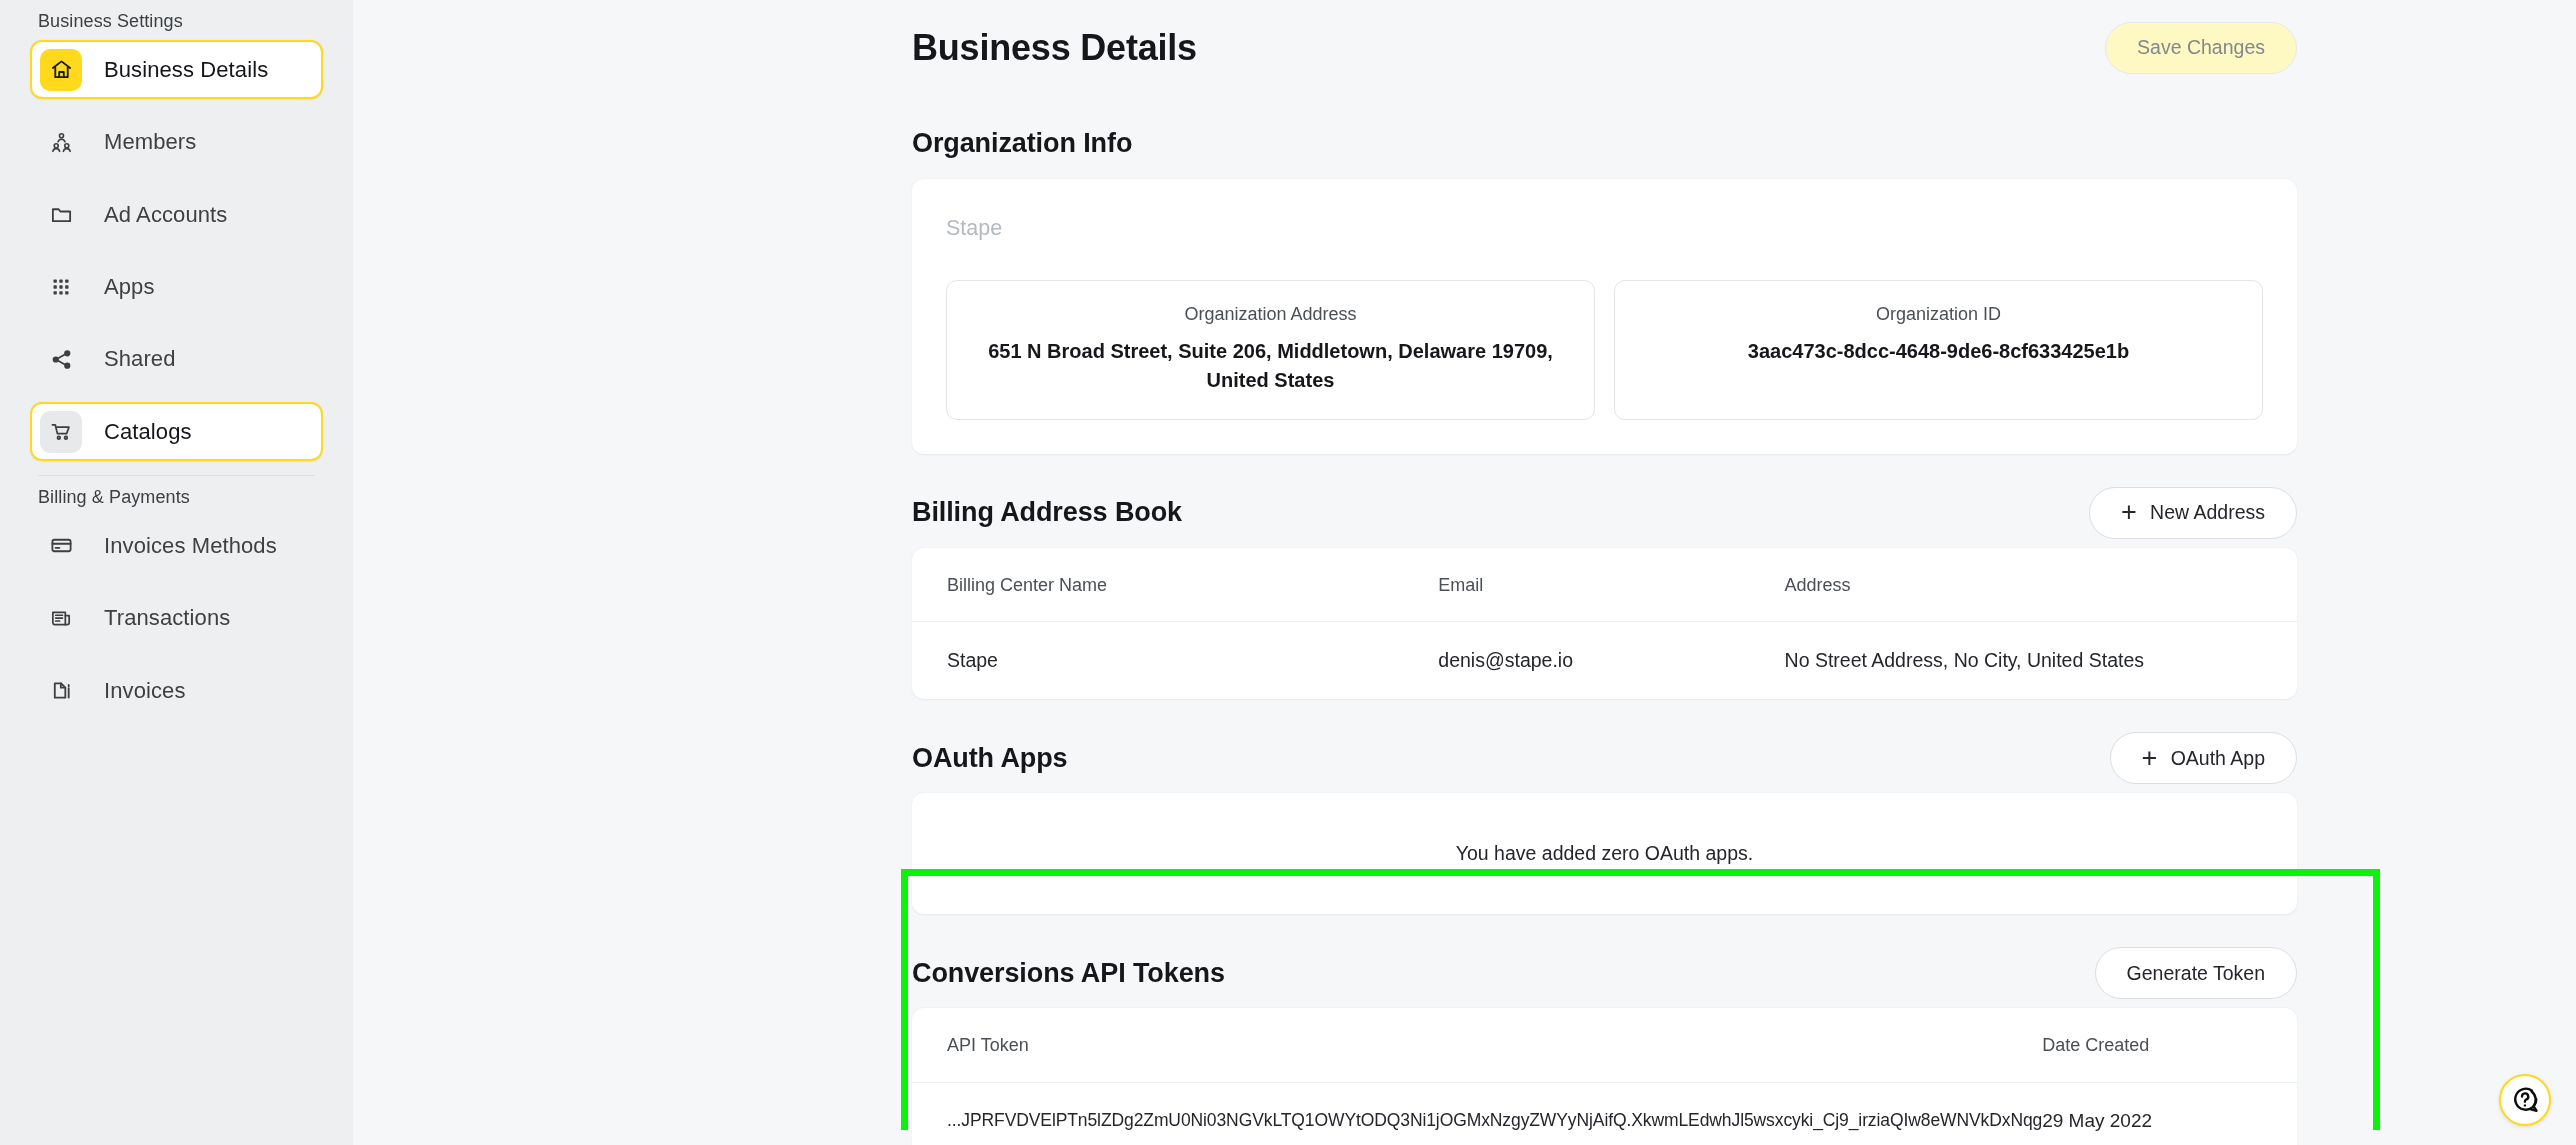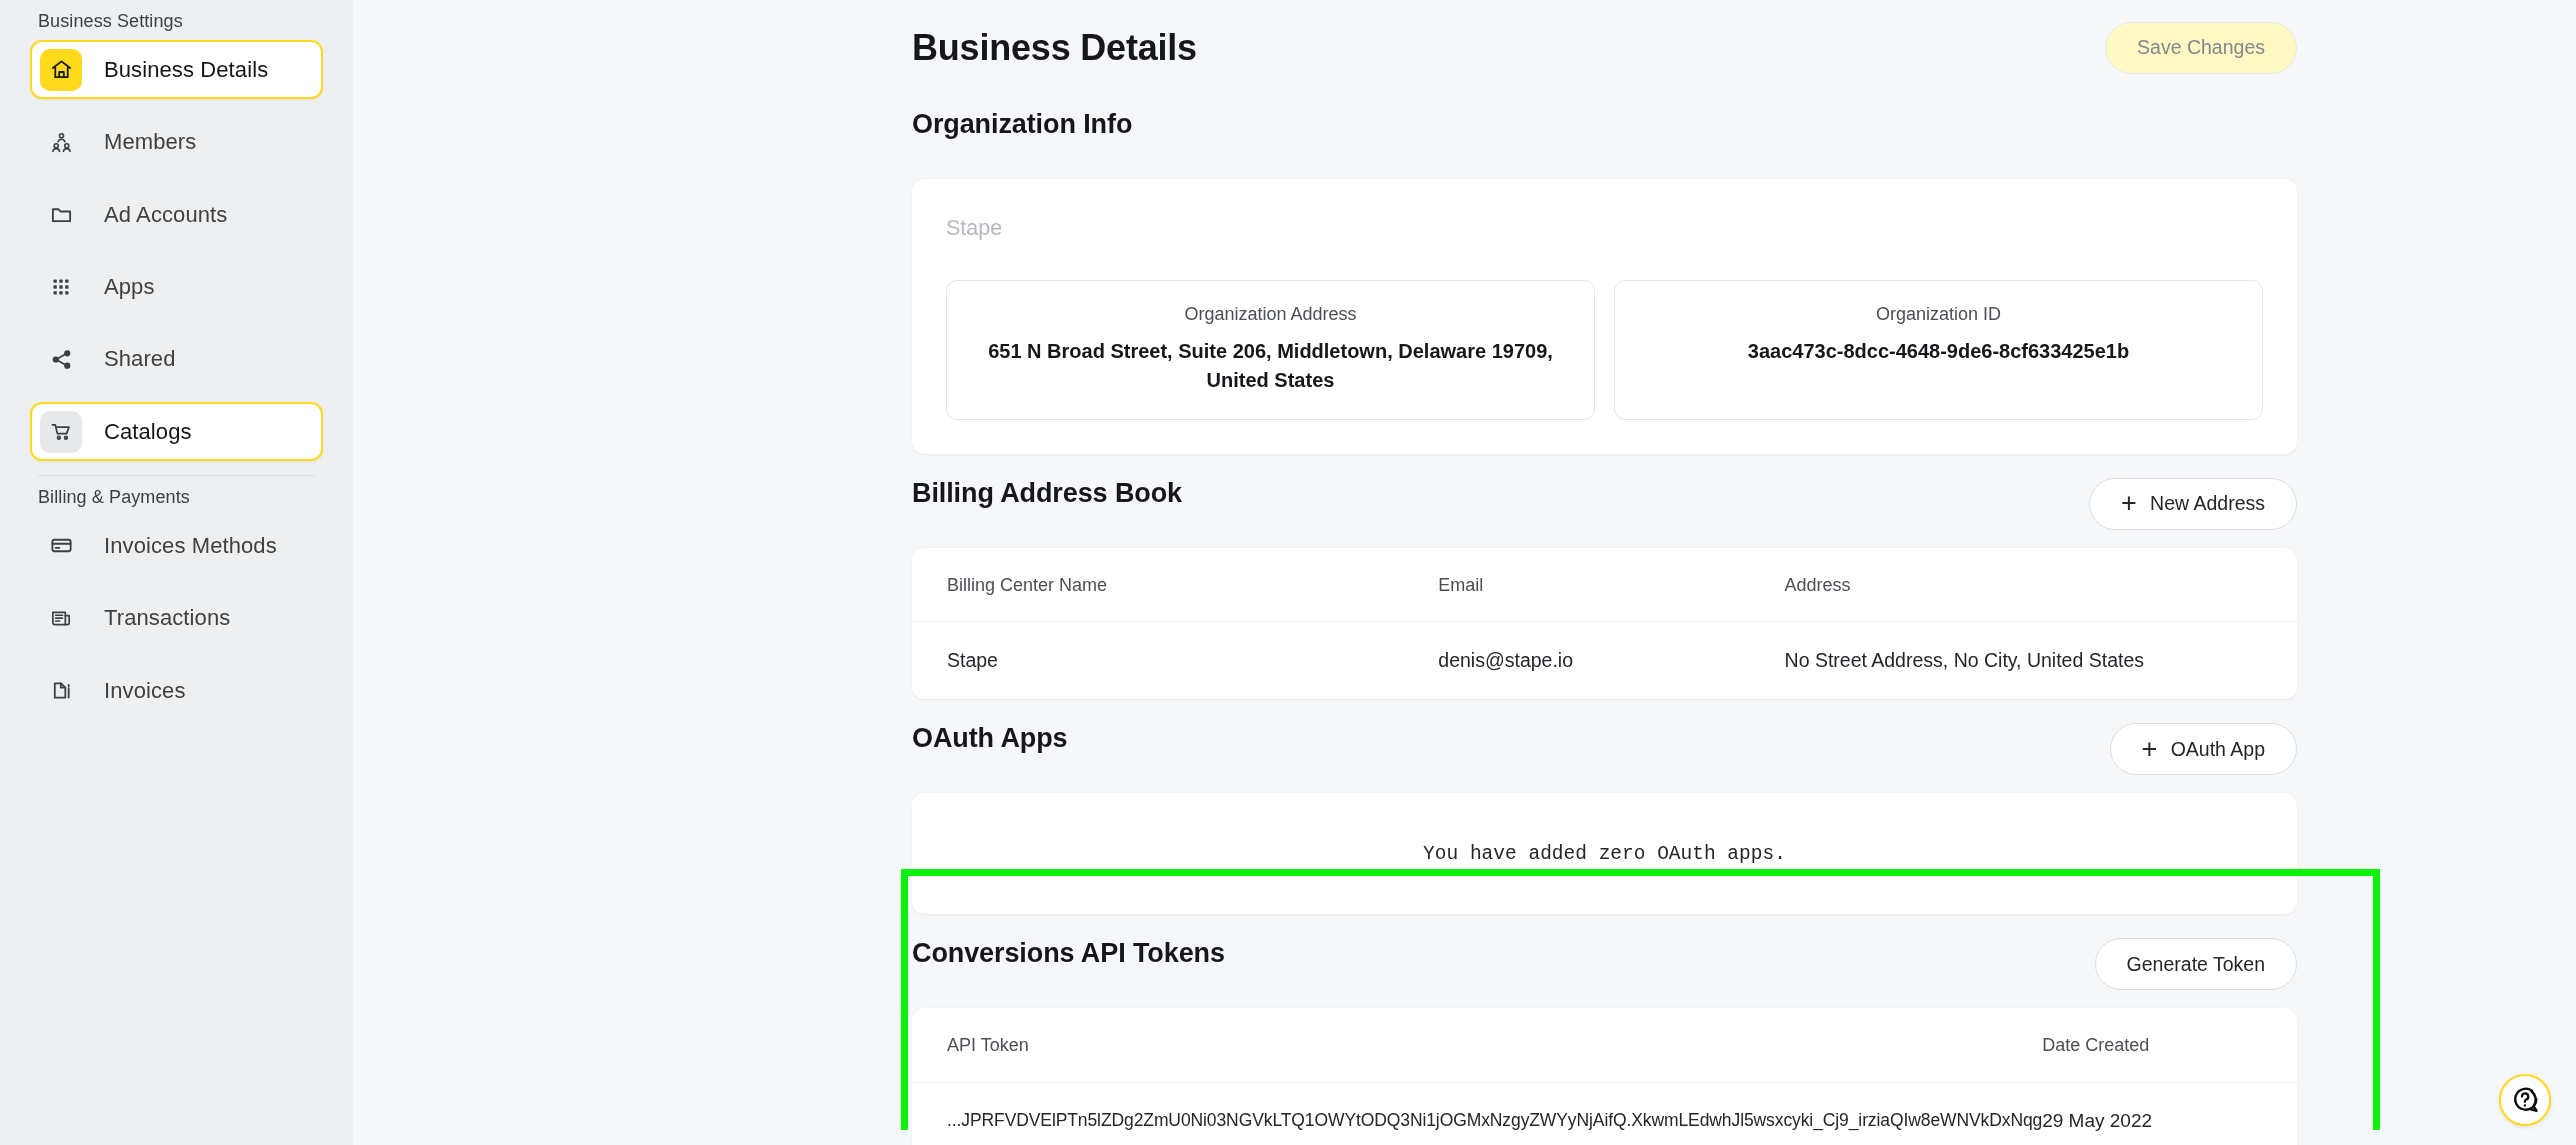--- a/index.html
+++ b/index.html
@@ -62,21 +62,21 @@
   .btn {
     border-radius: 67px; border: 1.3px solid #dcdee1; background: #ffffff;
     font-size: 19.5px; color: #24262b; height: 52px; padding: 0 31px;
     display: inline-flex; align-items: center; justify-content: center;
     white-space: nowrap;
   }
   .btn.disabled { background: #fef9c3; border-color: #e6e8eb; color: #83878e; }
   .btn .plus { font-size: 27px; font-weight: 300; margin-right: 13.4px; line-height: 1; }
 
   .section-head {
-    display: flex; justify-content: space-between;
+    display: flex; align-items: center; justify-content: space-between;
     height: 70px; margin-top: 24px;
   }
   .section-title { font-size: 27px; font-weight: bold; color: #16171b; letter-spacing: -0.1px; }
 
   .card {
     background: #ffffff; border-radius: 12px;
     box-shadow: 0 0.7px 2px rgba(16,24,40,.07);
   }
 
   
@@ -99,21 +99,21 @@
   th {
     text-align: left; font-size: 18px; font-weight: normal; color: #4b4f56;
     padding: 27px 0 25.5px 0; border-bottom: 1.3px solid #eceef0;
   }
   td { font-size: 19.5px; color: #24262b; padding: 27px 0; }
   th:first-child, td:first-child { padding-left: 35px; }
   th:last-child, td:last-child { padding-right: 35px; }
 
   .empty-card {
     height: 121px; display: flex; align-items: center; justify-content: center;
-    font-size: 19.5px; color: #24262b; font-family: Liberation Mono, monospace;
+    font-size: 19.5px; color: #24262b;
   }
 
   
   .highlight {
     position: absolute; left: 548px; top: 869px;
     width: 1479px; height: 261px;
     border: 7.4px solid #0bf20b; border-bottom: none;
     background: transparent; pointer-events: none; z-index: 5;
   }
   .conv-wrap { margin-top: 24px; }

